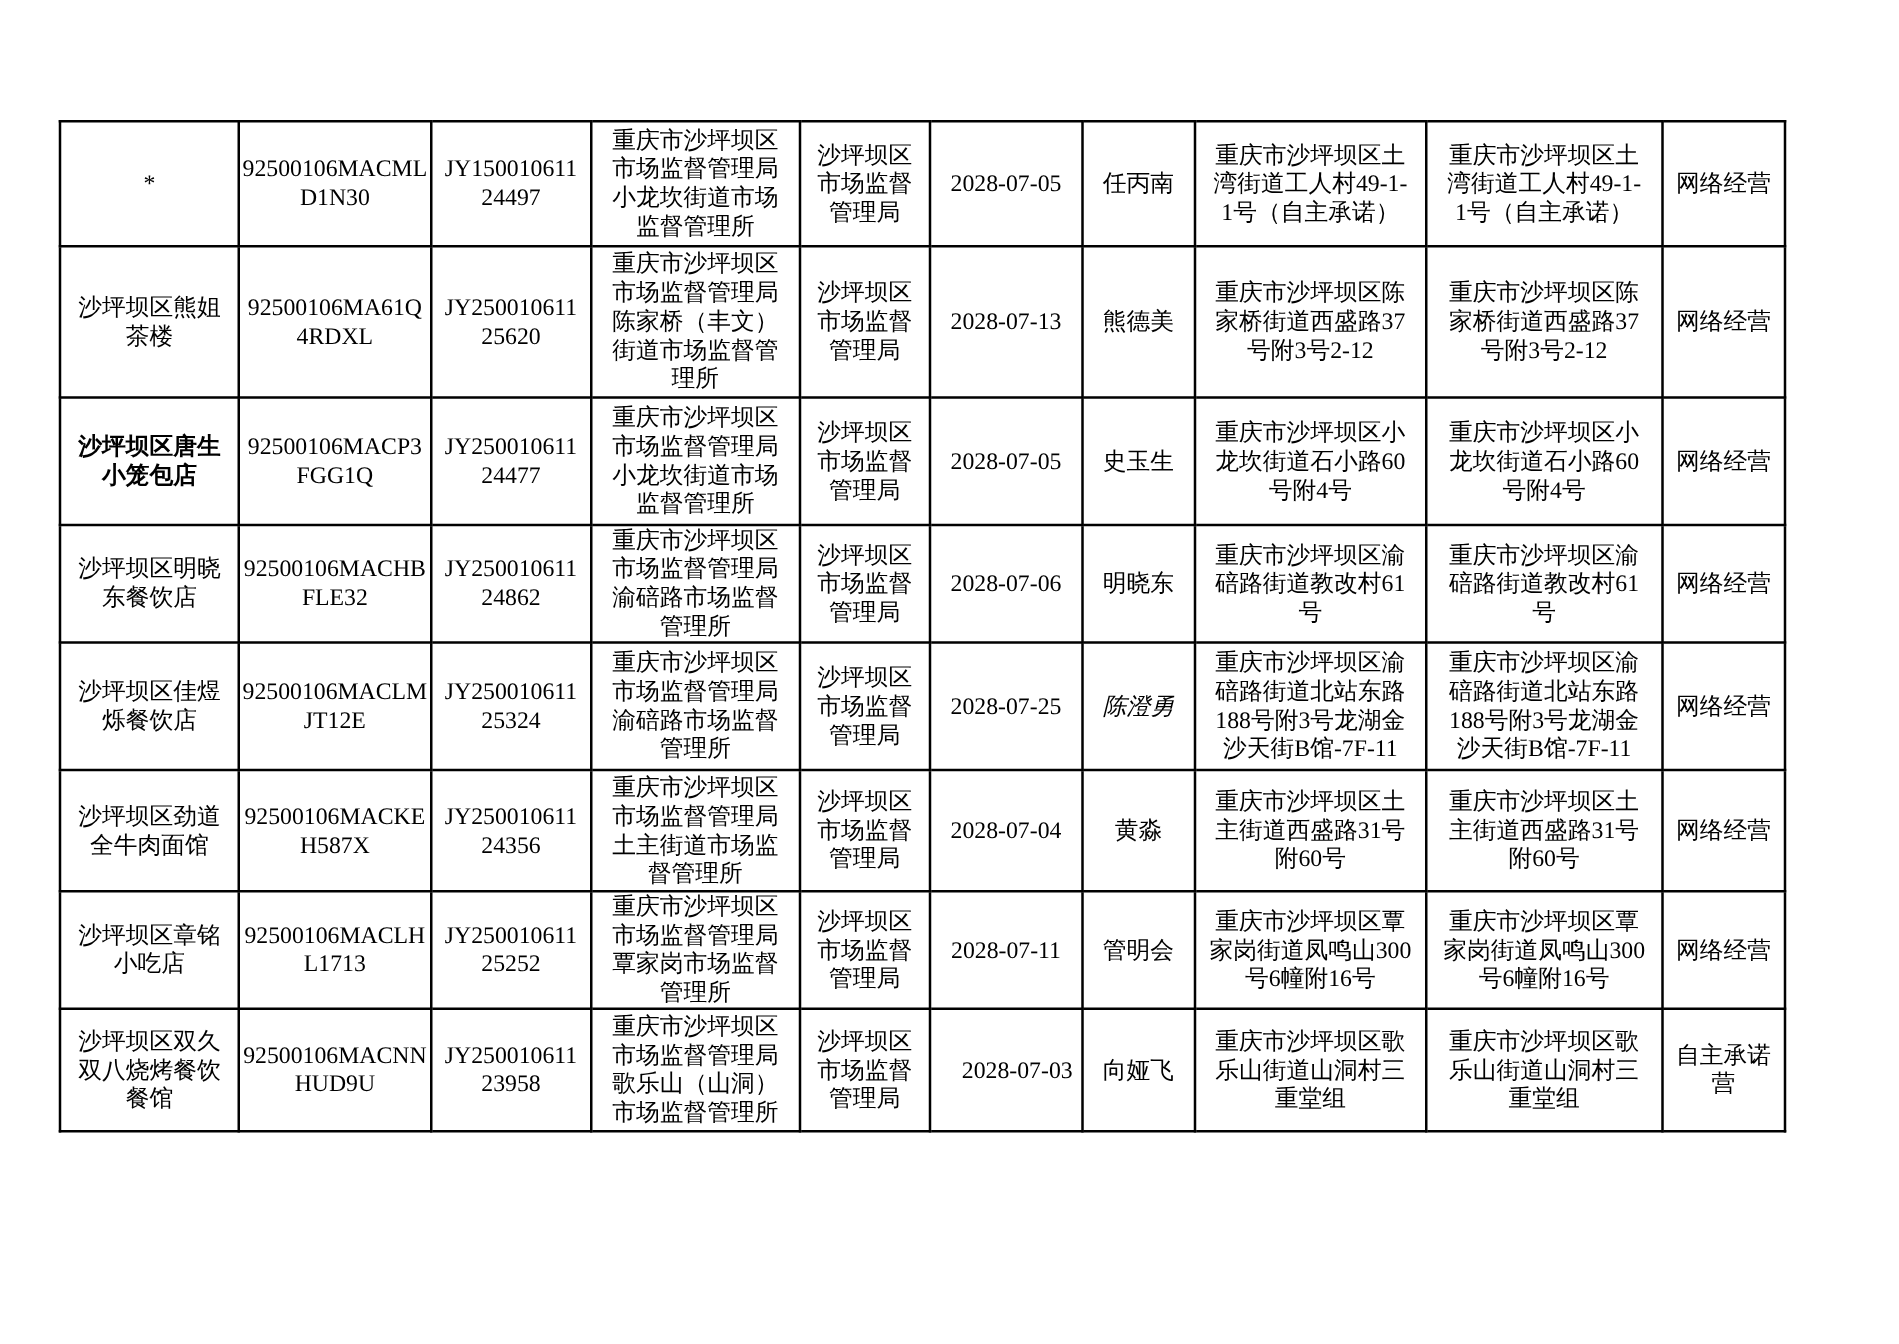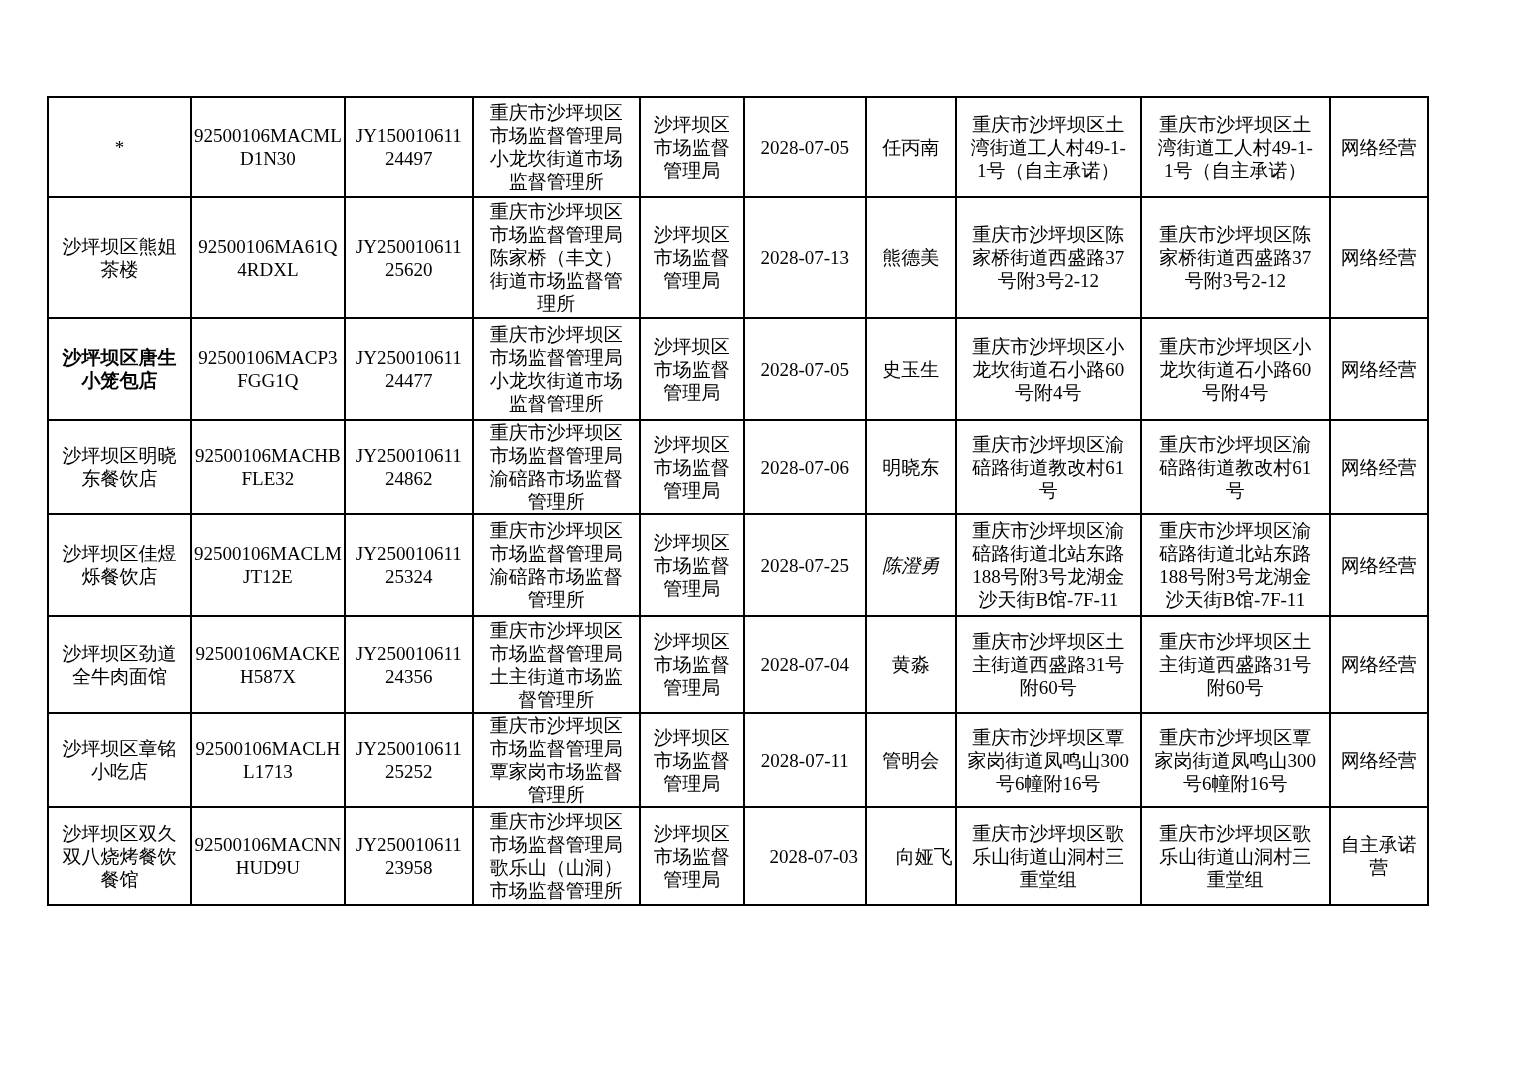--- a/index.html
+++ b/index.html
@@ -235,21 +235,21 @@
             <td class="col-license_no" style="border-color: rgb(0, 0, 0);">JY250010611
 23958</td>
             <td class="col-regulator_office" style="border-color: rgb(0, 0, 0);">重庆市沙坪坝区
 市场监督管理局
 歌乐山（山洞）
 市场监督管理所</td>
             <td class="col-issuing_bureau" style="border-color: rgb(0, 0, 0);">沙坪坝区
 市场监督
 管理局</td>
             <td class="col-valid_until" style="border-color: rgb(0, 0, 0); padding-left: 20px;">2028-07-03</td>
-            <td class="col-operator" style="border-color: rgb(0, 0, 0); text-align: right;">向娅飞</td>
+            <td class="col-operator" style="border-color: rgb(0, 0, 0);">向娅飞</td>
             <td class="col-business_address" style="border-color: rgb(0, 0, 0);">重庆市沙坪坝区歌
 乐山街道山洞村三
 重堂组</td>
             <td class="col-premises_address" style="border-color: rgb(0, 0, 0);">重庆市沙坪坝区歌
 乐山街道山洞村三
 重堂组</td>
             <td class="col-operation_type" style="border-color: rgb(0, 0, 0);">自主承诺
 营</td>
           </tr>
         </tbody>

